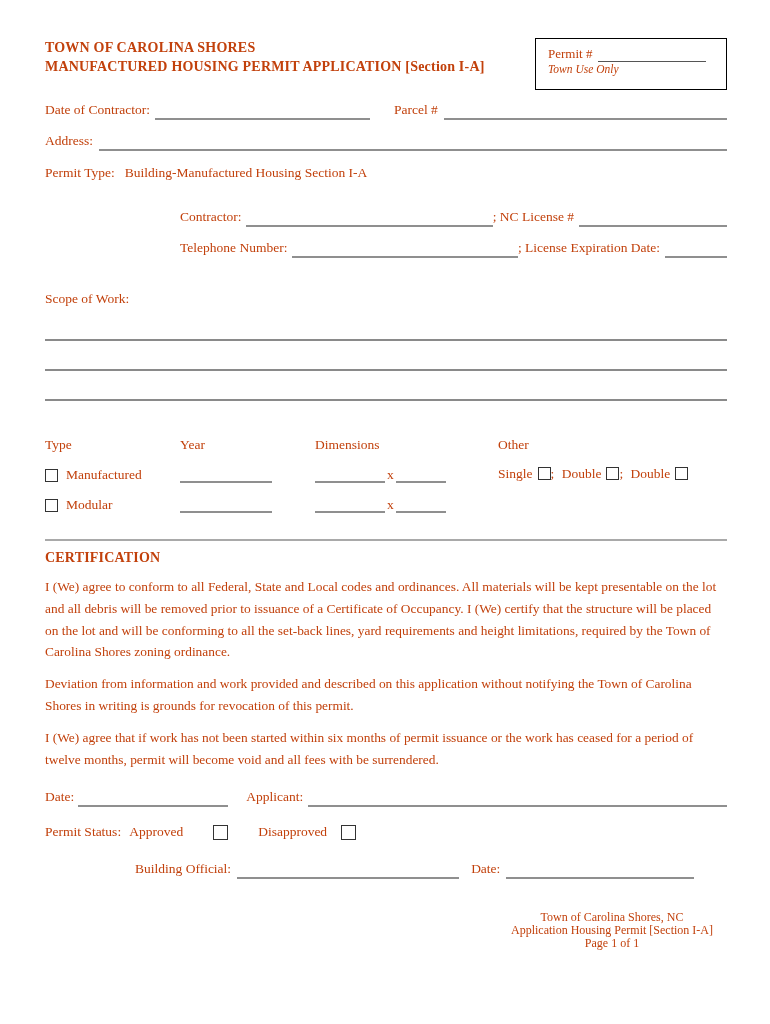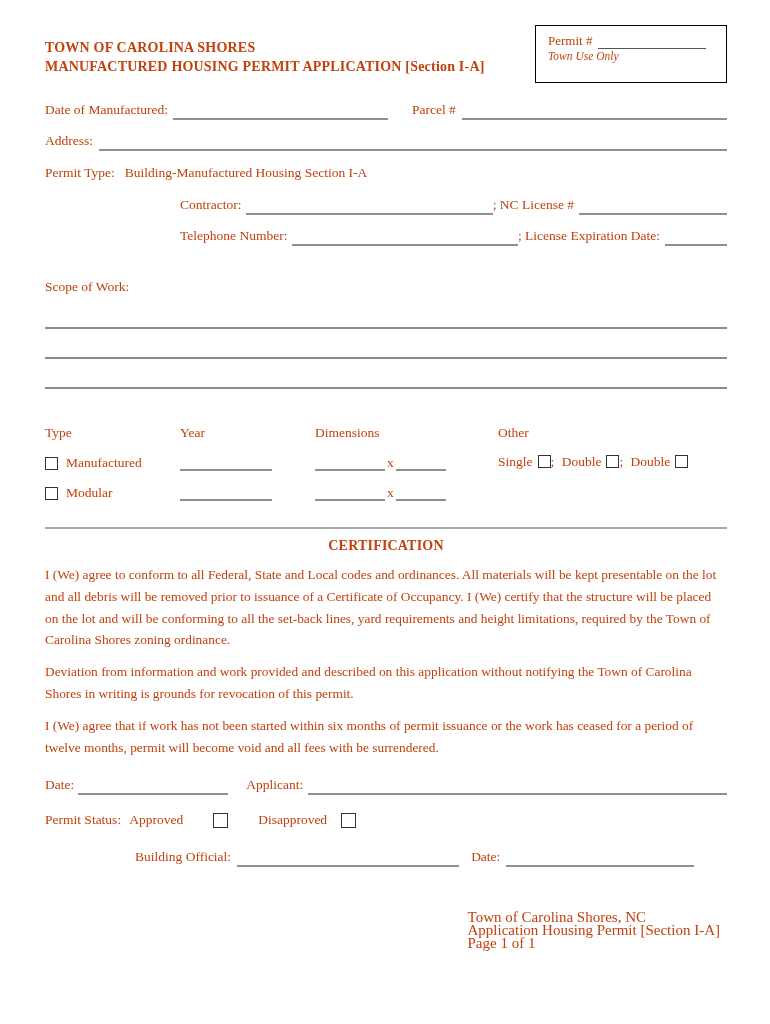--- a/index.html
+++ b/index.html
@@ -11,40 +11,40 @@
     color:#c2410c;
     font-size:13.5px;
     box-sizing:border-box;
     padding:38px 43px 0 45px;
     overflow:hidden;
   }
   .title h1{
     margin:0;font-size:14px;font-weight:bold;line-height:19px;letter-spacing:.2px;
   }
   .permit-box{
-    position:absolute;top:25px;right:43px;width:192px;height:58px;
+    position:absolute;top:38px;right:43px;width:192px;height:52px;
     border:1.5px solid #000;box-sizing:border-box;padding:7px 20px 0 12px;
   }
   .permit-box .pb-row{display:flex;align-items:flex-end;}
   .permit-box .pb-label{font-size:13px;white-space:nowrap;}
   .permit-box .pb-line{flex:1;border-bottom:1.5px solid #555;height:14px;margin-left:6px;}
   .permit-box .pb-note{font-size:11.5px;font-style:italic;margin-top:1px;}
 
   .frow{display:flex;align-items:flex-end;line-height:20px;}
   .lbl{white-space:nowrap;}
   .fill{display:inline-block;border-bottom:2px solid #8f8f8f;height:15px;}
   .grow{flex:1;}
 
   .row-date{margin-top:24px;}
   .row-date .l1{width:215px;margin-left:5px;}
   .row-date .gap{width:24px;}
   .row-address{margin-top:11px;}
   .row-permit-type{margin-top:14px;display:flex;}
   .row-permit-type .ptv{margin-left:10px;}
-  .row-contractor{margin-top:14px;margin-left:135px;}
+  .row-contractor{margin-top:26px;margin-left:135px;}
   .row-telephone{margin-top:11px;margin-left:135px;}
   .w148{width:148px;}
   .w62{width:62px;}
 
   .scope-label{margin-top:33px;}
   .scope-line{height:28px;border-bottom:2px solid #8a8a8a;}
   .scope-line.first{height:32px;}
 
   .spec{margin-top:36px;}
   .spec-grid{display:grid;grid-template-columns:135px 135px 183px 1fr;}
@@ -59,40 +59,40 @@
   .year-line{width:92px;}
   .dim-l1{width:70px;}
   .dim-l2{width:50px;}
   .dim-x{margin:0 2px;}
   .other-cell{white-space:nowrap;}
   .other-cell .cb{vertical-align:-2px;margin-left:5px;}
   .other-cell .opt-suffix{margin-right:4px;}
 
   .sep{margin-top:26px;border-top:2px solid #a9a9a9;}
 
-  .cert-heading{margin-top:9px;text-align:center;font-weight:bold;font-size:14px;letter-spacing:.2px;}
+  .cert-heading{margin-top:9px;text-align:left;font-weight:bold;font-size:14px;letter-spacing:.2px;}
   .cert p{margin:10px 0 0 0;font-size:13.4px;line-height:21.8px;}
 
   .row-sign{margin-top:17px;}
   .row-sign .date-line{width:150px;margin-left:4px;}
   .row-sign .gapA{width:18px;}
   .row-status{margin-top:15px;align-items:center;}
   .row-status .cb{width:15px;height:15px;}
   .row-status .g1{width:30px;}
   .row-status .g2{width:30px;}
   .row-status .g3{width:14px;}
   .row-status .approved{margin-left:8px;}
   .row-official{margin-top:17px;margin-left:90px;}
   .row-official .bo-line{width:222px;}
   .row-official .gapB{width:12px;}
   .row-official .od-line{width:188px;}
 
   .footer{
-    position:absolute;right:50px;top:911px;text-align:left;
-    font-size:15px;line-height:13px;
+    position:absolute;right:57px;top:911px;text-align:center;
+    font-size:12px;line-height:13px;
   }
 </style>
 </head>
 <body>
 
 <div class="page">
 
   <div class="title">
     <h1>TOWN OF CAROLINA SHORES</h1>
     <h1>MANUFACTURED HOUSING PERMIT APPLICATION [Section I-A]</h1>
@@ -100,21 +100,21 @@
 
   <div class="permit-box">
     <div class="pb-row">
       <span class="pb-label">Permit #</span>
       <span class="pb-line"></span>
     </div>
     <div class="pb-note">Town Use Only</div>
   </div>
 
   <div class="frow row-date">
-    <span class="lbl">Date of Manufactured:</span>
+    <span class="lbl">Date of Contractor:</span>
     <span class="fill l1"></span>
     <span class="gap"></span>
     <span class="lbl">Parcel #</span>
     <span class="fill grow" style="margin-left:6px;"></span>
   </div>
 
   <div class="frow row-address">
     <span class="lbl">Address:</span>
     <span class="fill grow" style="margin-left:6px;"></span>
   </div>

